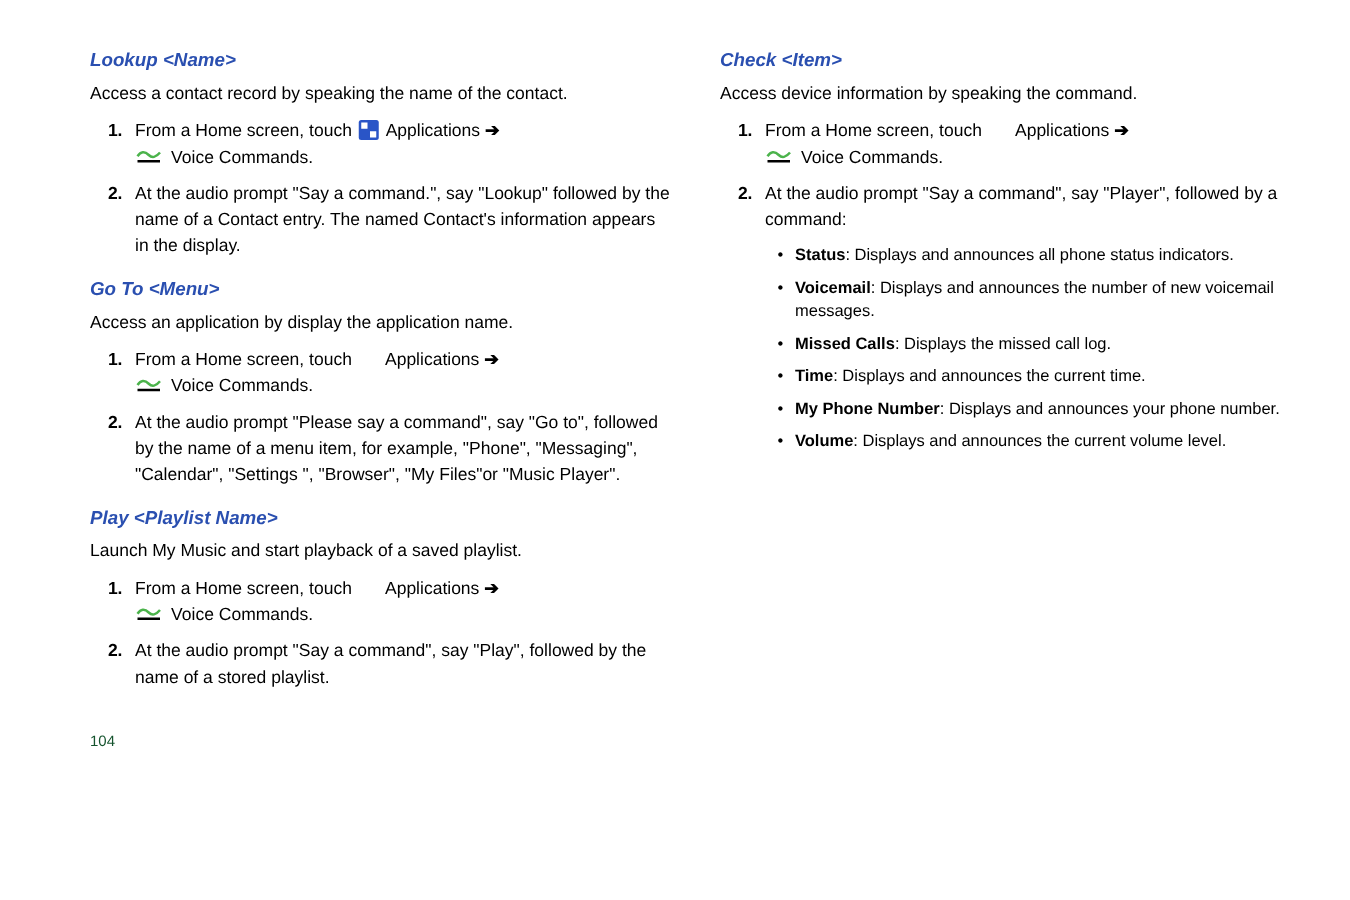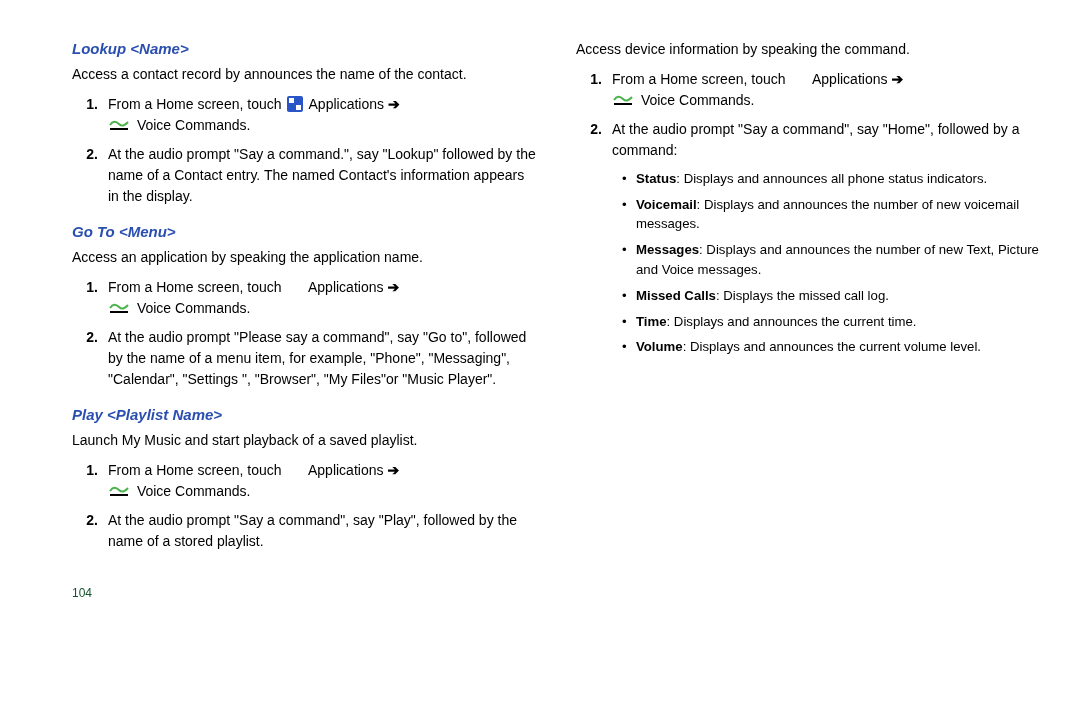--- a/index.html
+++ b/index.html
@@ -124,21 +124,21 @@
 </head>
 <body>
 
 <div class="page">
   <div class="columns">
 
     <div class="col">
 
       <div class="section">
         <h3 class="section-title">Lookup &lt;Name&gt;</h3>
-        <p class="desc">Access a contact record by announces the name of the contact.</p>
+        <p class="desc">Access a contact record by speaking the name of the contact.</p>
         <ol>
           <li>
             <span class="num">1.</span>
             <span>
               <span>From a Home screen, touch </span>
               <span class="app-icon"></span>
               <span class="bold">Applications</span>
               <span class="arrow-bold">➔</span>
               <br>
               <span class="nuance-icon">
@@ -154,21 +154,21 @@
             <span class="num2">2.</span>
             <span>
               <span>At the audio prompt "</span><span class="bold">Say a command</span><span>.", say "</span><span class="bold">Lookup</span><span>" followed by the name of a Contact entry. The named Contact's information appears in the display.</span>
             </span>
           </li>
         </ol>
       </div>
 
       <div class="section">
         <h3 class="section-title">Go To &lt;Menu&gt;</h3>
-        <p class="desc">Access an application by speaking the application name.</p>
+        <p class="desc">Access an application by display the application name.</p>
         <ol>
           <li>
             <span class="num">1.</span>
             <span>
               <span>From a Home screen, touch </span>&nbsp;&nbsp;&nbsp;&nbsp;&nbsp;
               <span class="bold">Applications</span>
               <span class="arrow-bold">➔</span>
               <br>
               <span class="nuance-icon">
                 <svg viewBox="0 0 22 14">
@@ -215,20 +215,21 @@
             </span>
           </li>
         </ol>
       </div>
 
     </div>
 
     <div class="col">
 
       <div class="section">
+        <h3 class="section-title">Check &lt;Item&gt;</h3>
         <p class="desc">Access device information by speaking the command.</p>
         <ol>
           <li>
             <span class="num">1.</span>
             <span>
               <span>From a Home screen, touch </span>&nbsp;&nbsp;&nbsp;&nbsp;&nbsp;
               <span class="bold">Applications</span>
               <span class="arrow-bold">➔</span>
               <br>
               <span class="nuance-icon">
@@ -236,30 +237,30 @@
                     <path d="M2 7 Q6 1 11 6 Q15 10 20 4" stroke="#4bb34b" stroke-width="2" fill="none"></path>
                     <rect x="2" y="10" width="18" height="2" fill="#000"></rect>
                   </svg>
               </span>
               <span class="bold">Voice Commands</span><span>.</span>
             </span>
           </li>
           <li>
             <span class="num2">2.</span>
             <span>
-              <span>At the audio prompt "</span><span class="bold">Say a command</span><span>", say "</span><span class="bold">Home</span><span>", followed by a command:</span>
+              <span>At the audio prompt "</span><span class="bold">Say a command</span><span>", say "</span><span class="bold">Player</span><span>", followed by a command:</span>
             </span>
           </li>
         </ol>
         <ul class="bullets" id="check-bullets">
             <li><span class="lbl">Status</span><span>: Displays and announces all phone status indicators.</span></li>
             <li><span class="lbl">Voicemail</span><span>: Displays and announces the number of new voicemail messages.</span></li>
-            <li><span class="lbl">Messages</span><span>: Displays and announces the number of new Text, Picture and Voice messages.</span></li>
             <li><span class="lbl">Missed Calls</span><span>: Displays the missed call log.</span></li>
             <li><span class="lbl">Time</span><span>: Displays and announces the current time.</span></li>
+            <li><span class="lbl">My Phone Number</span><span>: Displays and announces your phone number.</span></li>
             <li><span class="lbl">Volume</span><span>: Displays and announces the current volume level.</span></li>
           </ul>
       </div>
 
     </div>
   </div>
 
   <div class="page-number">104</div>
 </div>
 

